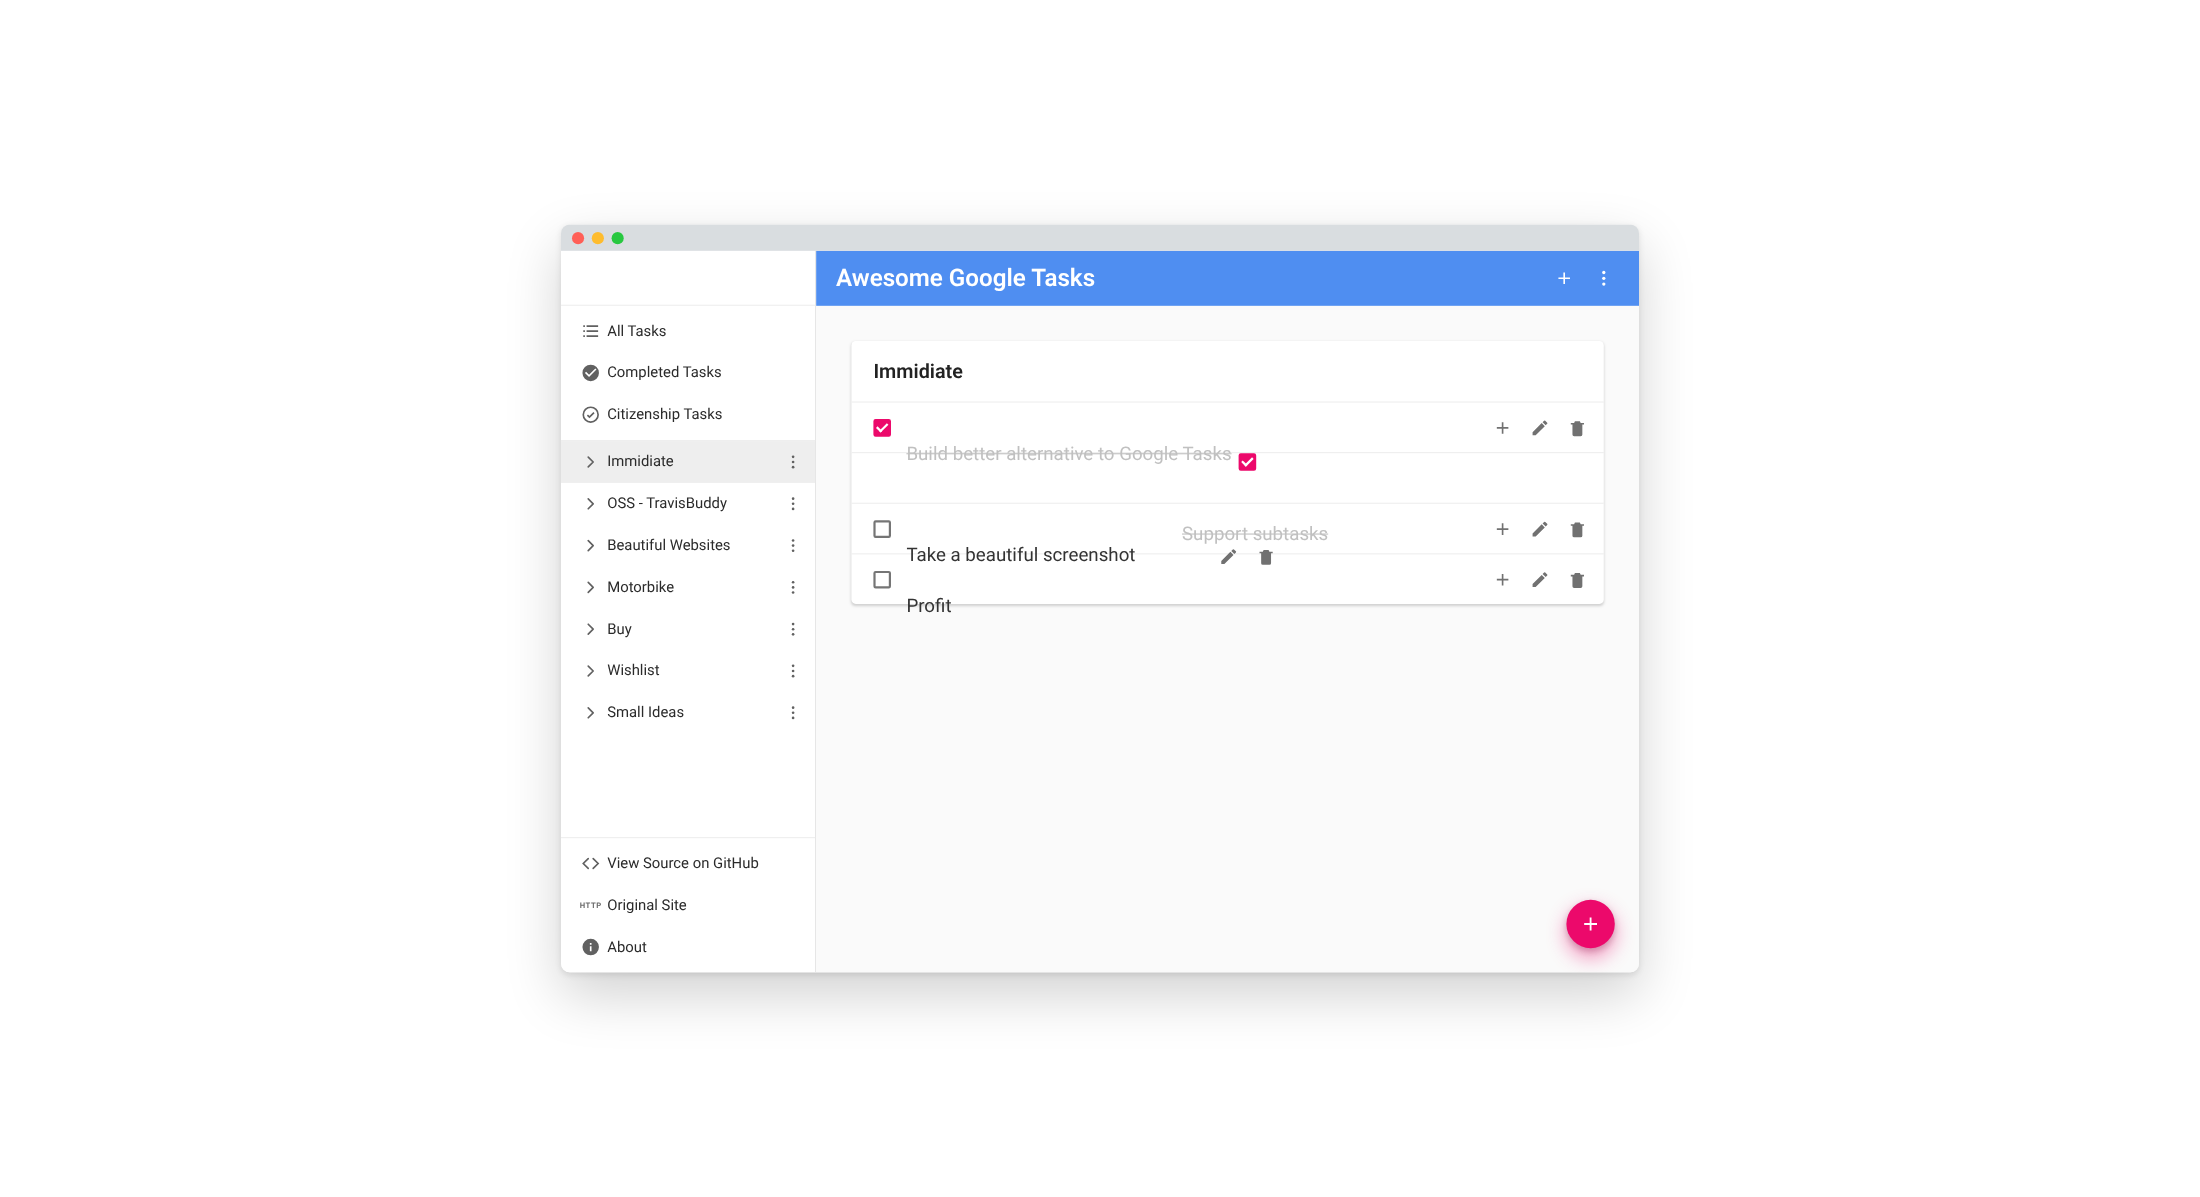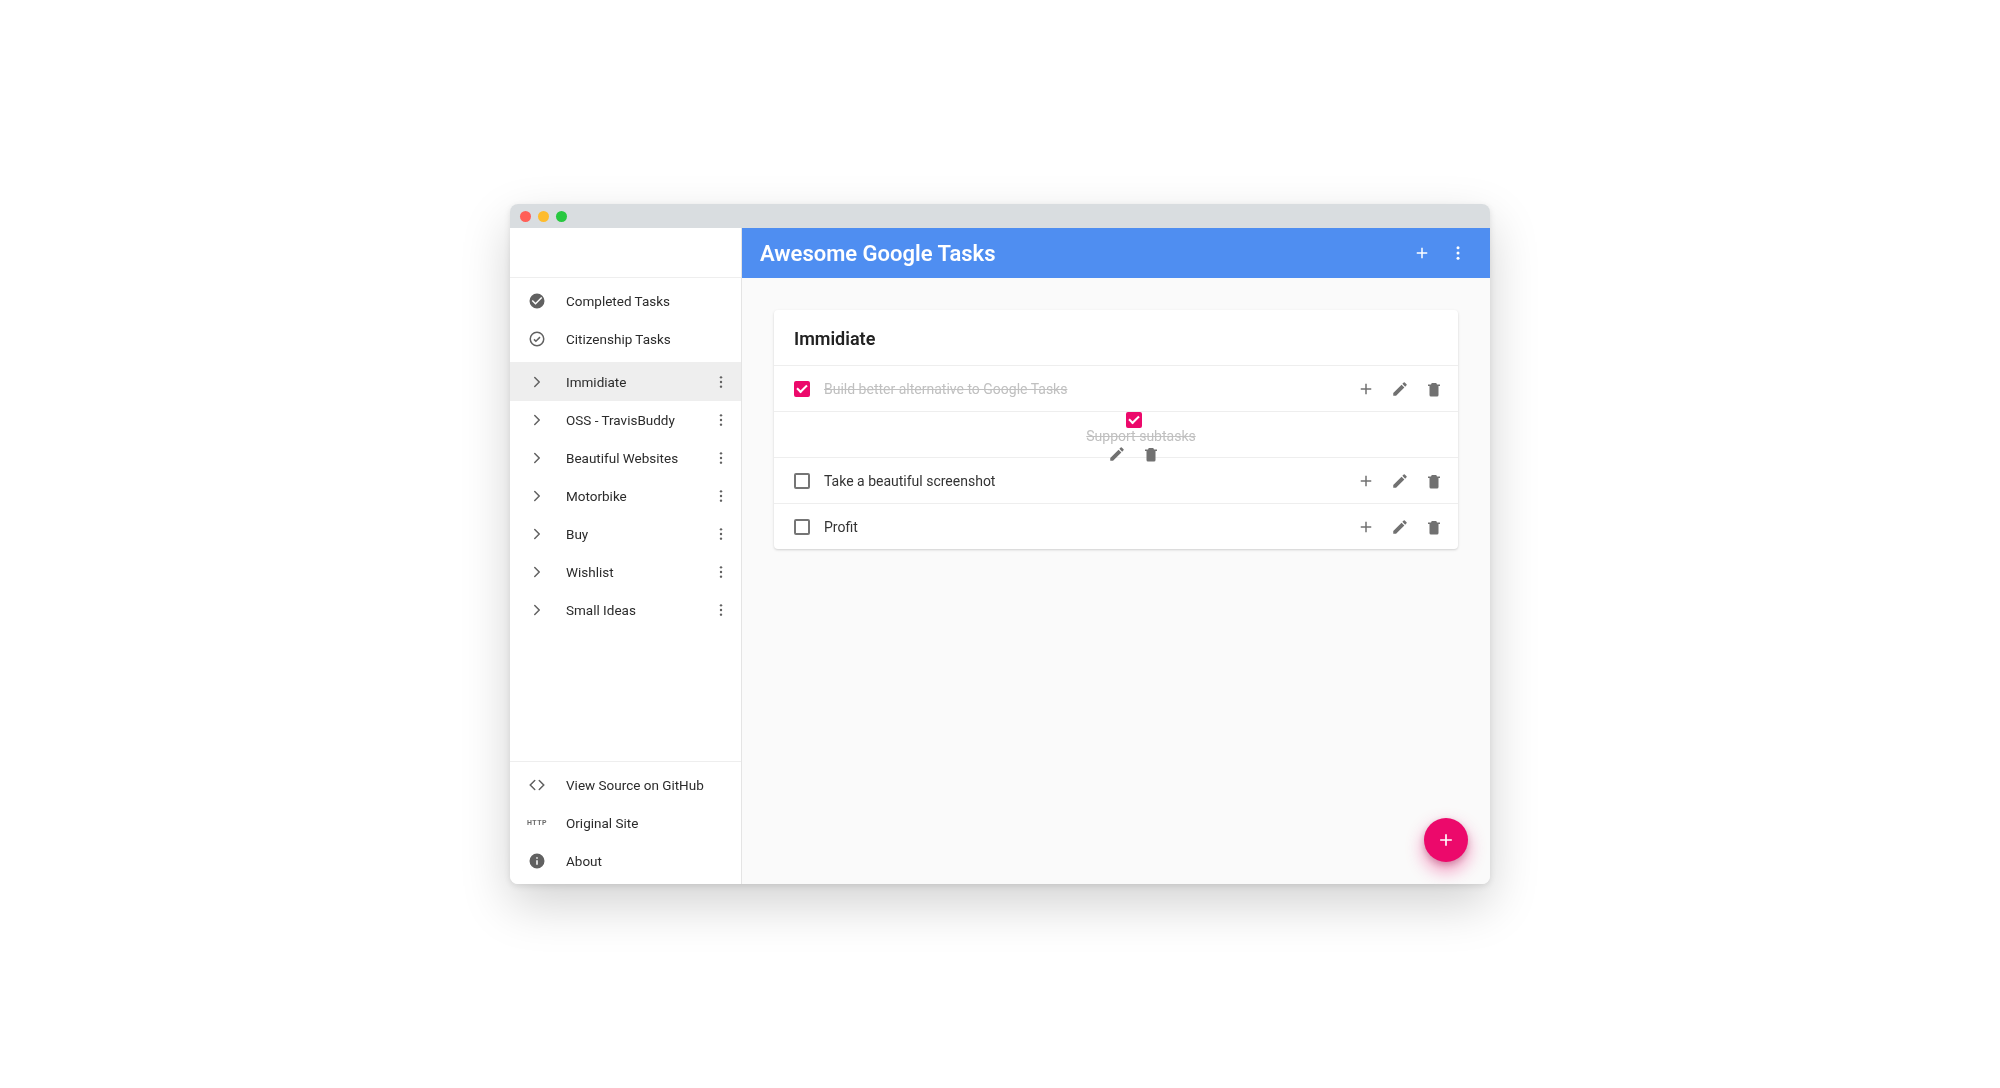--- a/index.html
+++ b/index.html
@@ -48,21 +48,21 @@
   .filters { border-bottom: 1px solid #eee; padding: 4px 0; }
   .lists-section { flex: 1; overflow-y: auto; border-bottom: 1px solid #eee; }
   .footer-links { padding: 4px 0; }
   .nav-row {
     display: flex; align-items: center; height: 38px; padding: 0 8px 0 16px;
     cursor: pointer;
   }
   .nav-row.active { background: #eeeeee; }
   .nav-icon {
     width: 22px; display: flex; align-items: center; justify-content: center;
-    color: #616161; margin-right: 18px;
+    color: #616161; margin-right: 4px;
   }
   .nav-icon svg { width: 18px; height: 18px; }
   .nav-label { flex: 1; white-space: nowrap; overflow: hidden; text-overflow: ellipsis; }
   .nav-more {
     width: 24px; height: 24px; display: flex; align-items: center; justify-content: center;
     color: #616161; cursor: pointer;
   }
   .http-badge {
     font-size: 7px; font-weight: 700; letter-spacing: 0.5px; color: #6b6b6b;
   }
@@ -93,21 +93,21 @@
     width: 16px; height: 16px; border: 2px solid #757575; border-radius: 2px;
     display: flex; align-items: center; justify-content: center; cursor: pointer;
     flex-shrink: 0;
   }
   .chk.checked { background: #ec096b; border-color: #ec096b; }
   .chk.checked::after {
     content: ""; width: 4px; height: 8px; border: solid #fff;
     border-width: 0 2px 2px 0; transform: rotate(45deg) translate(-1px,-1px);
   }
   .task-label {
-    margin-left: 14px; flex: 1; font-size: 14px; color: #333;
+    margin-left: 14px; flex: 1; font-size: 17px; color: #333; margin-top: 48px;
   }
   .task-label.done { color: #c0c0c0; text-decoration: line-through; }
   .task-actions { display: flex; gap: 14px; }
   .mini-btn {
     width: 20px; height: 20px; color: #717171; cursor: pointer;
     display: flex; align-items: center; justify-content: center;
   }
   .mini-btn svg { width: 18px; height: 18px; }
 
   .fab {
@@ -127,20 +127,28 @@
     <div class="traffic-light tl-red"></div>
     <div class="traffic-light tl-yellow"></div>
     <div class="traffic-light tl-green"></div>
   </div>
   <div class="body">
 
     <div class="sidebar">
       <div class="sidebar-top"></div>
 
       <div class="filters">
+        <div class="nav-row">
+          <span class="nav-icon">
+            <svg viewBox="0 0 24 24" fill="currentColor">
+                <path d="M3 5h2v2H3V5m0 6h2v2H3v-2m0 6h2v2H3v-2M7 5h14v2H7V5m0 6h14v2H7v-2m0 6h14v2H7v-2"></path>
+              </svg>
+          </span>
+          <span class="nav-label">All Tasks</span>
+        </div>
         <div class="nav-row">
           <span class="nav-icon">
             <svg viewBox="0 0 24 24" fill="currentColor">
                 <path d="M12 2a10 10 0 1 0 0 20 10 10 0 0 0 0-20m-2 15-5-5 1.4-1.4L10 14.2l7.6-7.6L19 8l-9 9"></path>
               </svg>
           </span>
           <span class="nav-label">Completed Tasks</span>
         </div>
         <div class="nav-row">
           <span class="nav-icon">

